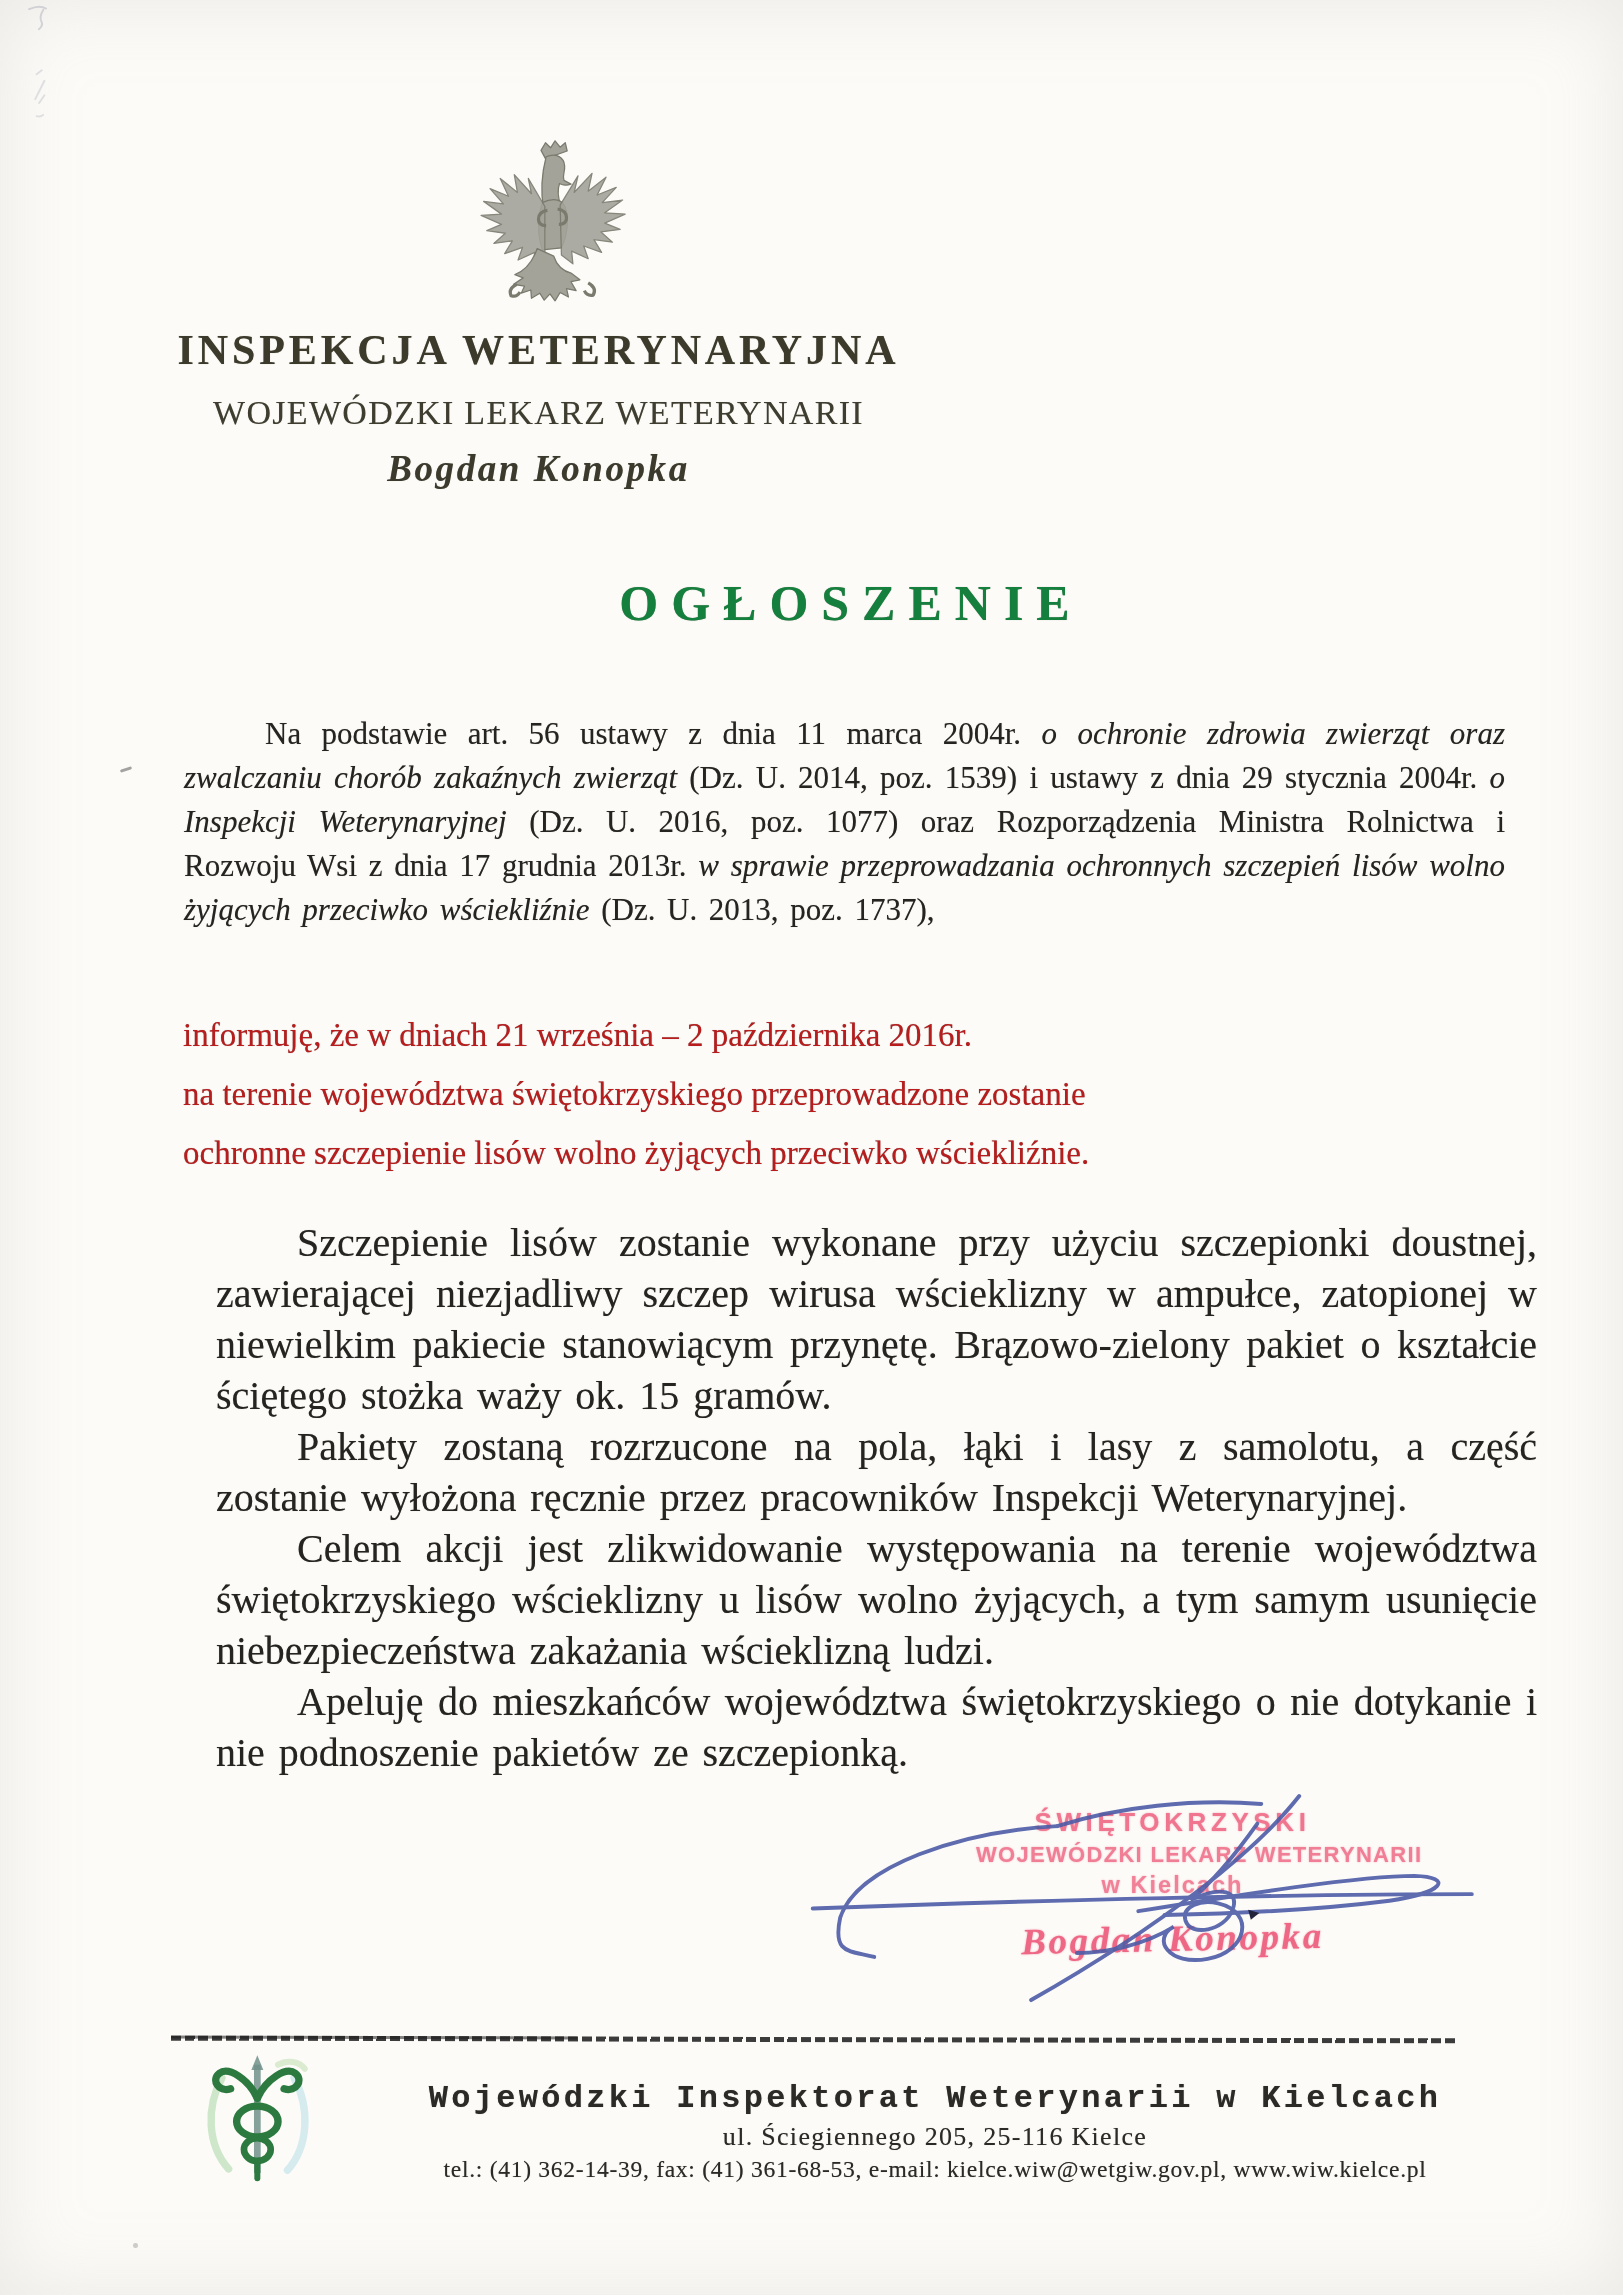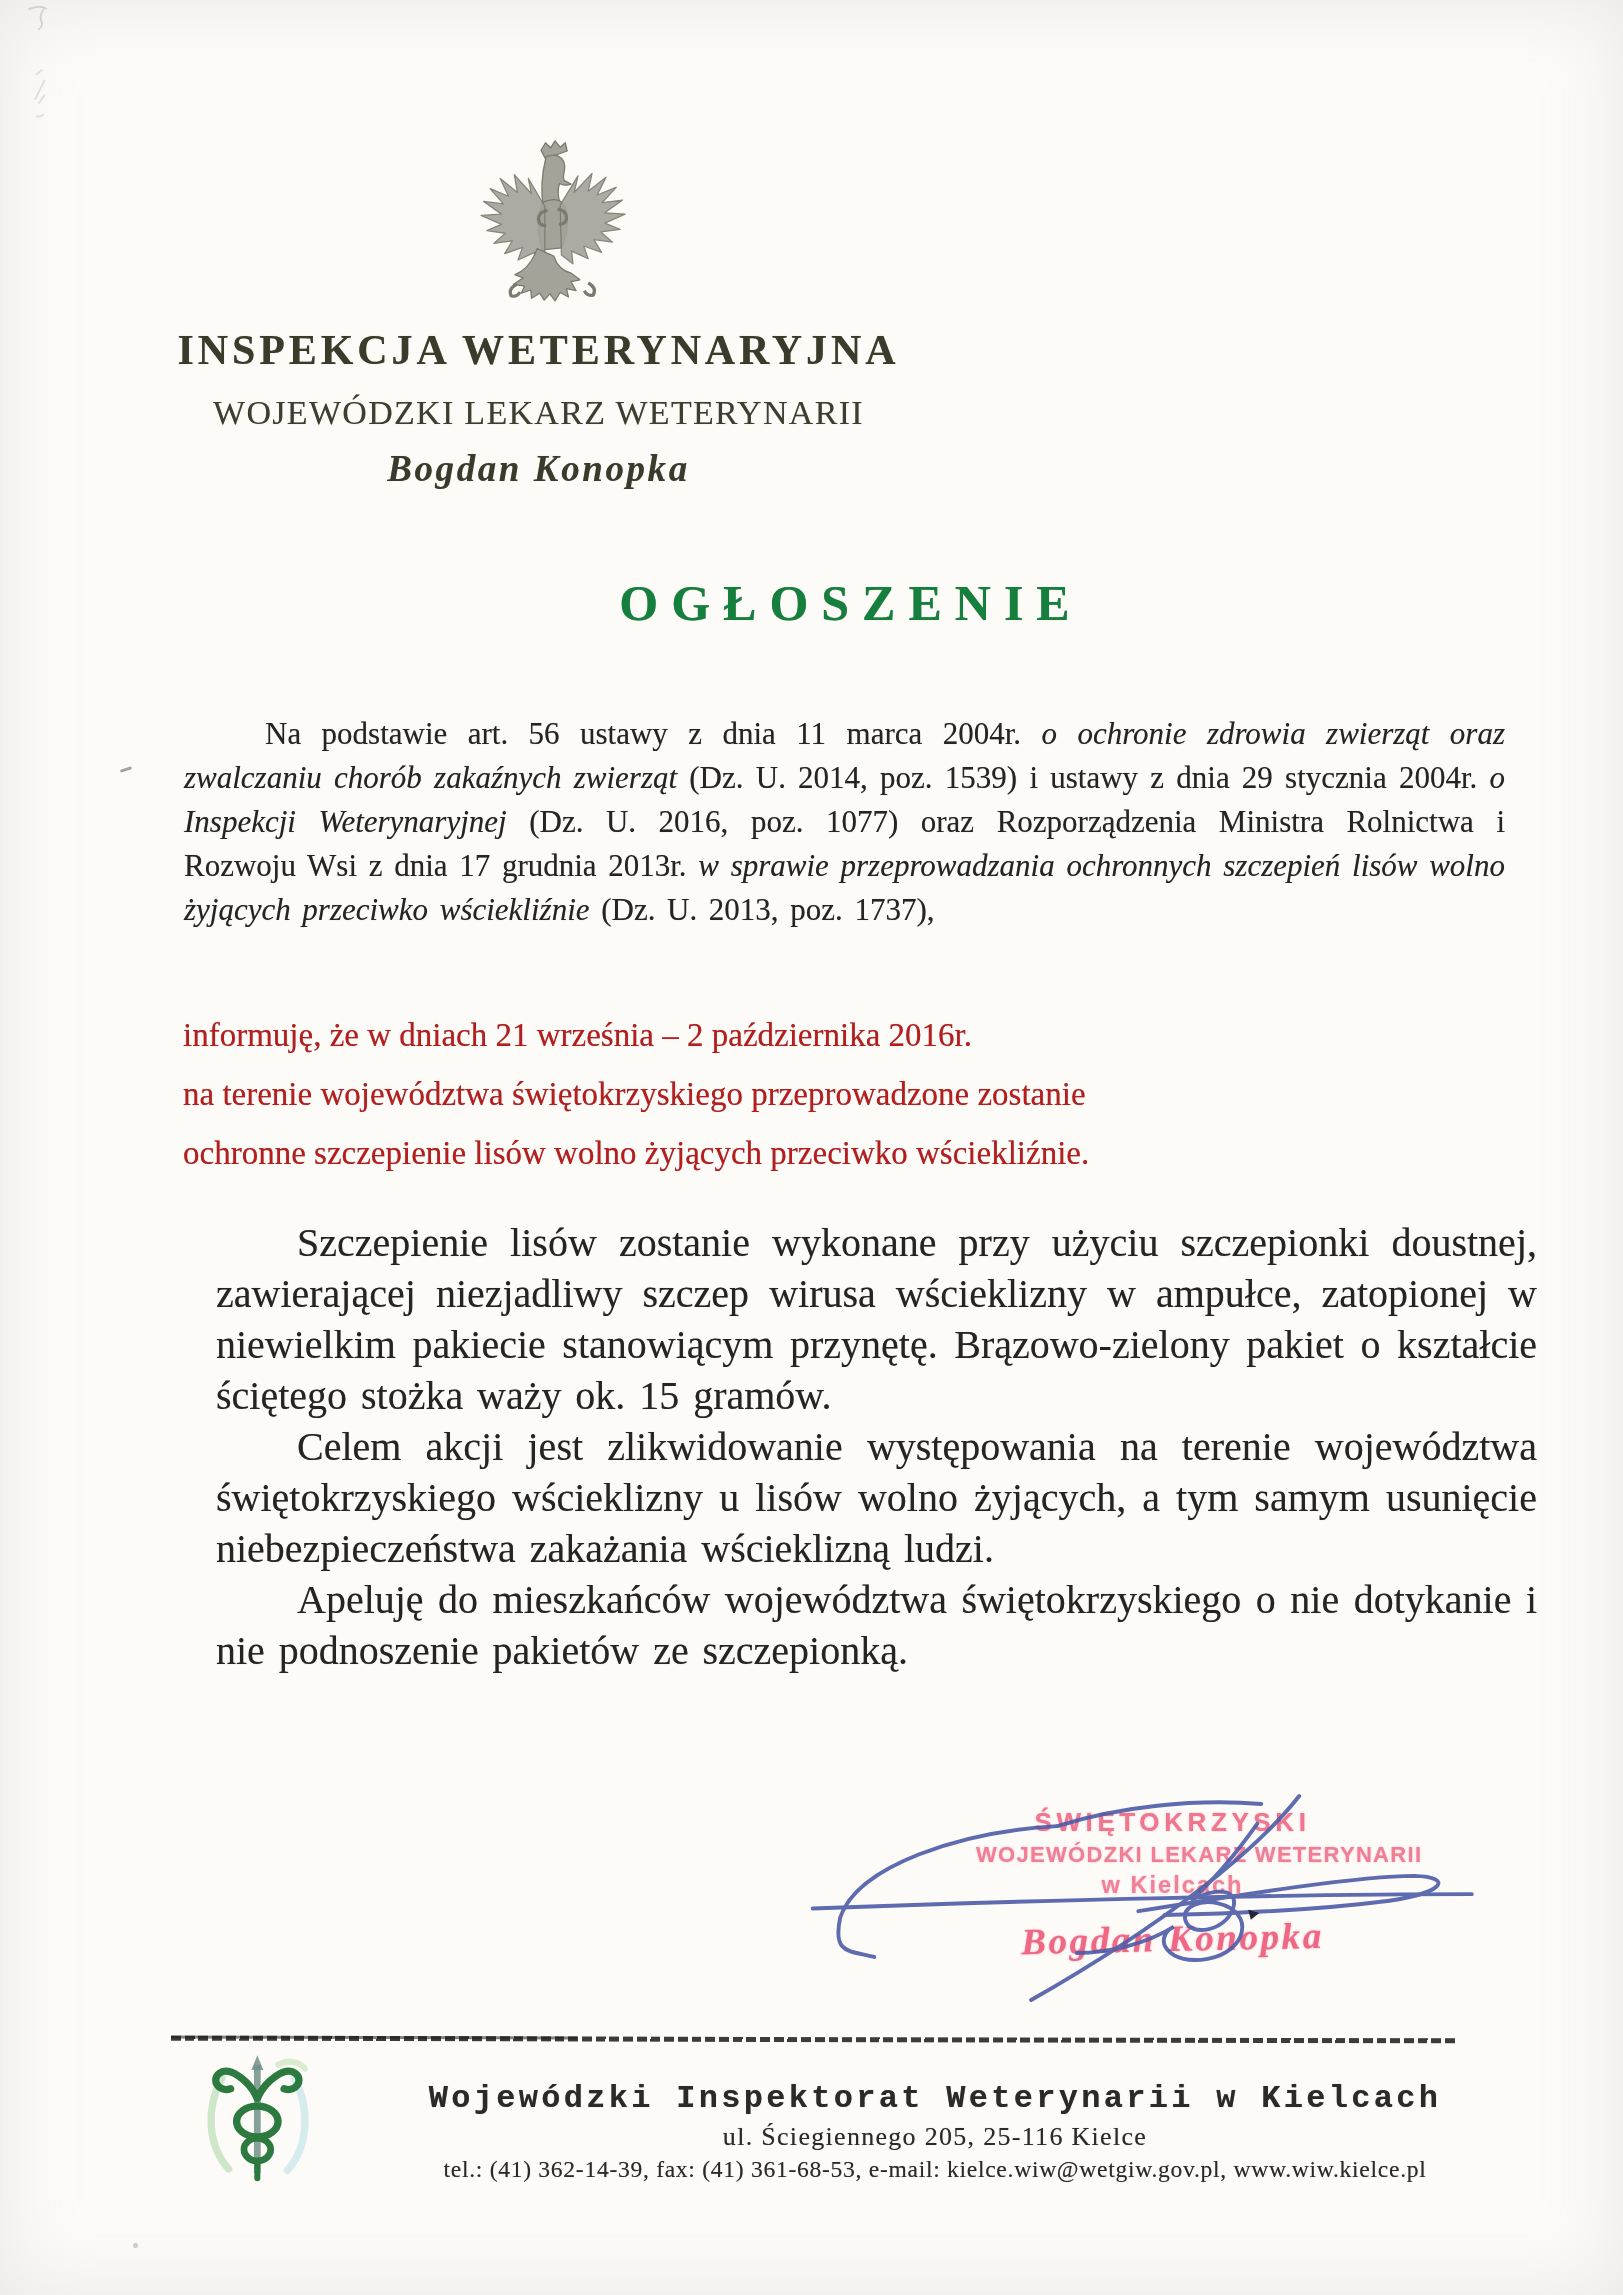--- a/index.html
+++ b/index.html
@@ -137,20 +137,21 @@
   <p class="legal"><span class="rm">Na podstawie art. 56 ustawy z dnia 11 marca 2004r. </span><span class="it">o ochronie zdrowia zwierząt oraz zwalczaniu chorób zakaźnych zwierząt</span><span class="rm"> (Dz. U. 2014, poz. 1539) i ustawy z dnia 29 stycznia 2004r. </span><span class="it">o Inspekcji Weterynaryjnej</span><span class="rm"> (Dz. U. 2016, poz. 1077) oraz Rozporządzenia Ministra Rolnictwa i Rozwoju Wsi z dnia 17 grudnia 2013r. </span><span class="it">w sprawie przeprowadzania ochronnych szczepień lisów wolno żyjących przeciwko wściekliźnie</span><span class="rm"> (Dz. U. 2013, poz. 1737),</span></p>
 
   <div class="announce">
     <div>informuję, że w dniach 21 września – 2 października 2016r.</div>
     <div>na terenie województwa świętokrzyskiego przeprowadzone zostanie</div>
     <div>ochronne szczepienie lisów wolno żyjących przeciwko wściekliźnie.</div>
   </div>
 
   <div class="body-text">
     <p>Szczepienie lisów zostanie wykonane przy użyciu szczepionki doustnej, zawierającej niezjadliwy szczep wirusa wścieklizny w ampułce, zatopionej w niewielkim pakiecie stanowiącym przynętę. Brązowo-zielony pakiet o kształcie ściętego stożka waży ok. 15 gramów.</p>
+    <p>Pakiety zostaną rozrzucone na pola, łąki i lasy z samolotu, a część zostanie wyłożona ręcznie przez pracowników Inspekcji Weterynaryjnej.</p>
     <p>Celem akcji jest zlikwidowanie występowania na terenie województwa świętokrzyskiego wścieklizny u lisów wolno żyjących, a tym samym usunięcie niebezpieczeństwa zakażania wścieklizną ludzi.</p>
     <p>Apeluję do mieszkańców województwa świętokrzyskiego o nie dotykanie i nie podnoszenie pakietów ze szczepionką.</p>
   </div>
 
   <div class="sig-area">
     <div class="stamp">
       <div class="stamp-line1">ŚWIĘTOKRZYSKI</div>
       <div class="stamp-line2">WOJEWÓDZKI LEKARZ WETERYNARII</div>
       <div class="stamp-line3">w Kielcach</div>
       <div class="stamp-name">Bogdan Konopka</div>

